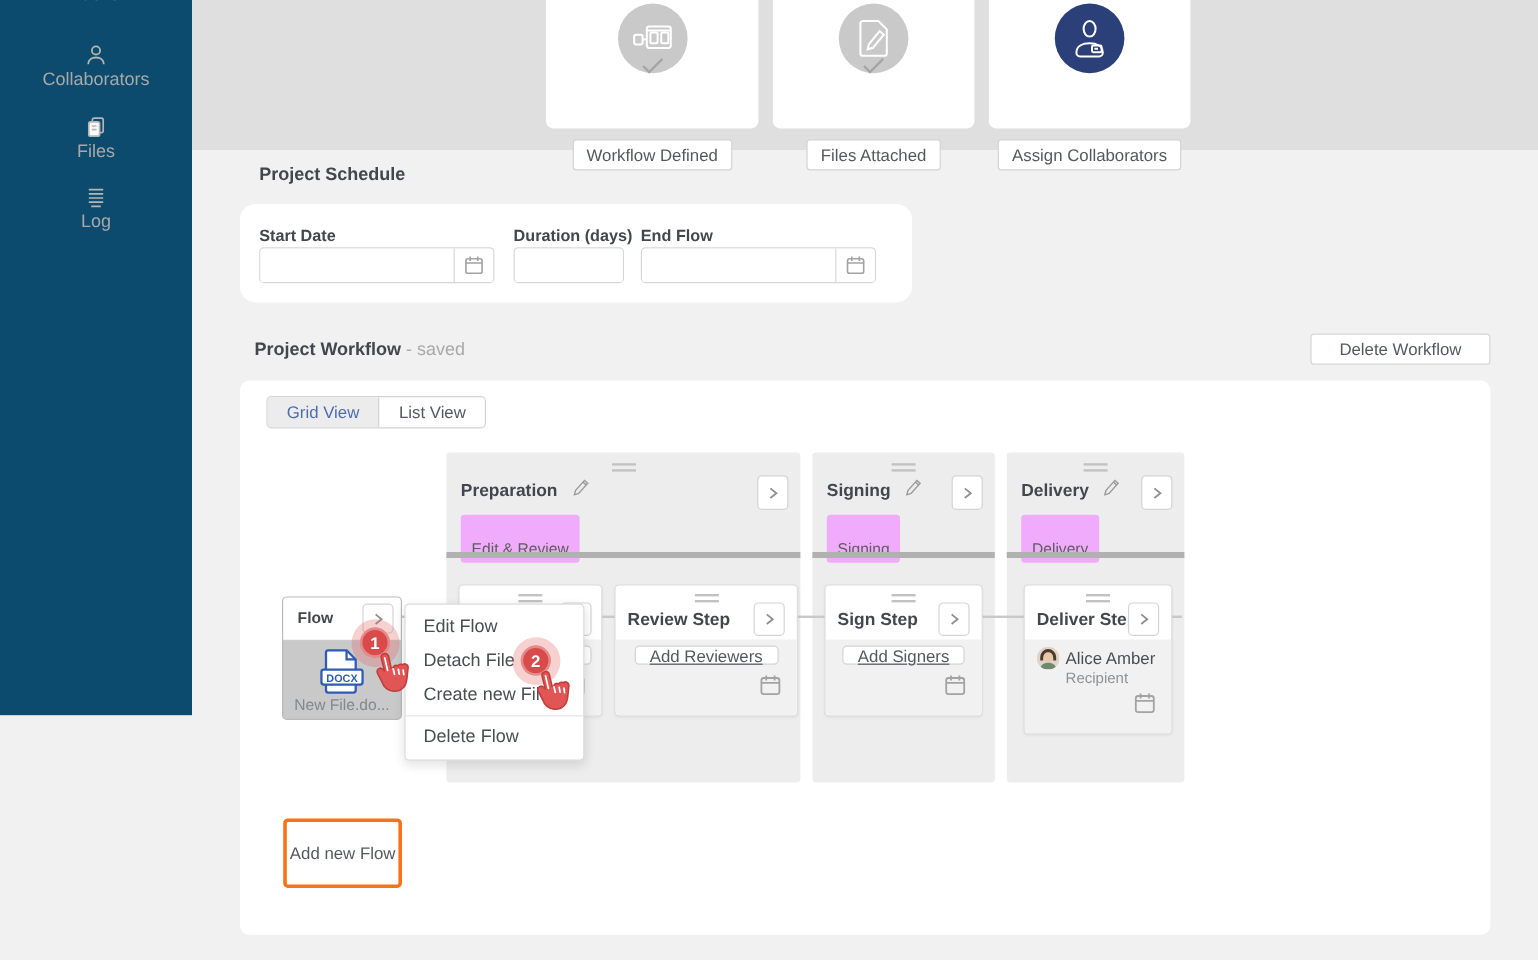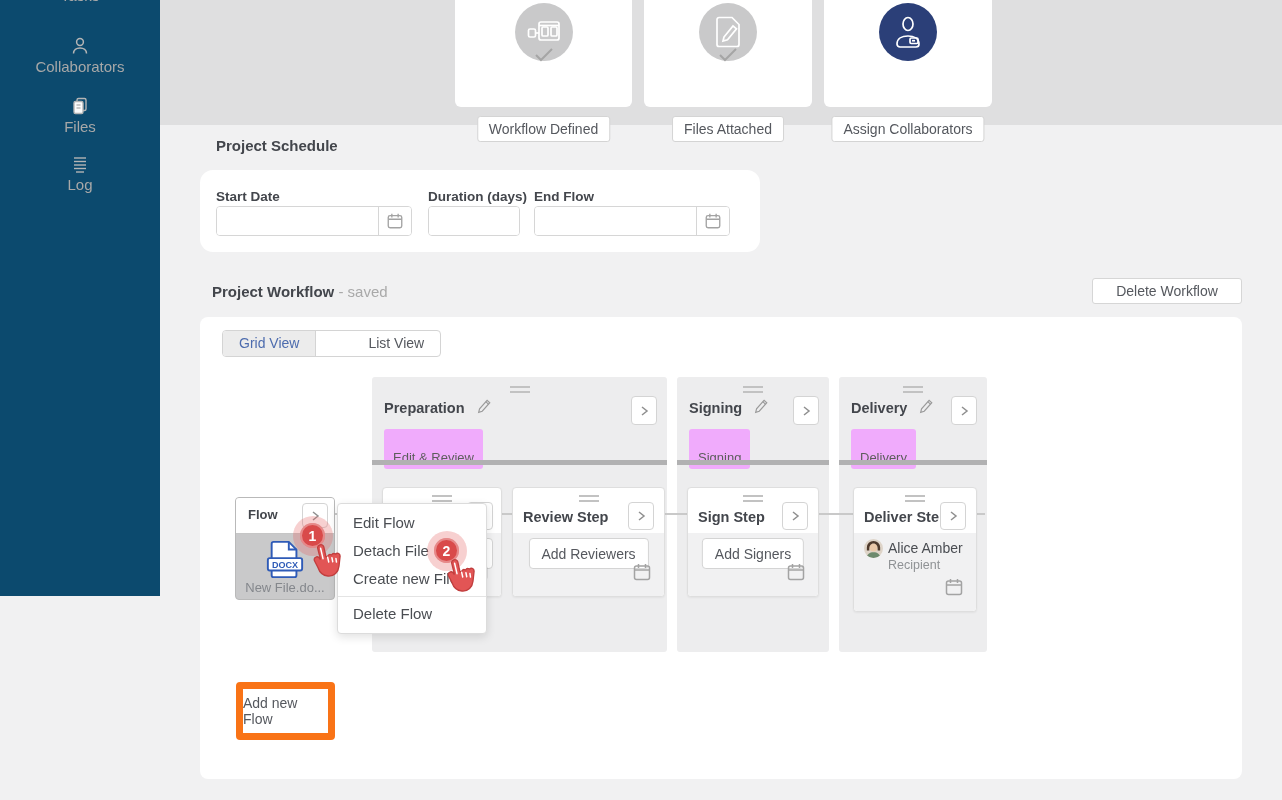--- a/index.html
+++ b/index.html
@@ -58,22 +58,22 @@
     display:flex; align-items:center; justify-content:center; cursor:pointer; }
   .tag { position:absolute; left:12px; top:52px; background:#f0abfc; color:#5d5d5d; font-size:13px;
     padding:21px 9px 4px; border-radius:3px; white-space:nowrap; }
   .col-bar { position:absolute; left:0; top:83px; width:100%; height:5px; background:#b1b1b2; }
 
   .connector { left:335px; top:513px; width:650px; height:2px; background:#c9c9c9; z-index:2; }
 
   .step-card { top:487px; background:#fff; border:1px solid #dedede; border-radius:4px; z-index:3; box-shadow:0 1px 2px rgba(0,0,0,.05); }
   .step-body { position:absolute; left:0; top:45px; bottom:0; width:100%; background:#f1f1f2; border-radius:0 0 4px 4px; }
   .step-title { position:absolute; left:10px; top:21px; font-size:14.5px; font-weight:bold; color:#43464c; white-space:nowrap; }
-  .step-btn { position:absolute; top:5px; left:50%; transform:translateX(-50%); height:31px; background:#fff; border:1px solid #d4d4d4;
-    border-radius:4px; font-size:14px; color:#55585e; padding:0 12px; white-space:nowrap; cursor:pointer; font-family:inherit; }
+  .step-btn { position:absolute; top:5px; left:50%; transform:translateX(-50%); height:16px; background:#fff; border:1px solid #d4d4d4;
+    border-radius:4px; font-size:14px; color:#55585e; padding:0 12px; white-space:nowrap; cursor:pointer; font-family:inherit;text-decoration:underline; }
   .step-cal { position:absolute; right:12px; bottom:10px; }
 
   
   .flow-card { left:235px; top:497px; width:100px; height:103px; border:1px solid #b9b9b9; border-radius:4px; z-index:3; background:#c9c9ca; }
   .flow-head { position:relative; height:36px; background:#fff; border-bottom:1px solid #c6c6c6; border-radius:3px 3px 0 0; }
   .flow-title { position:absolute; left:12px; top:9px; font-size:13px; font-weight:bold; color:#43464c; }
   .flow-file { position:absolute; left:0; bottom:4px; width:100%; text-align:center; font-size:13px; color:#84878c; }
   .flow-doc { position:absolute; left:50%; transform:translateX(-50%); top:42px; }
 
   
@@ -82,21 +82,21 @@
   .ctx-item { height:28px; line-height:28px; padding-left:15px; font-size:15px; color:#4a4d52; cursor:pointer; white-space:nowrap; }
   .ctx-sep { border-top:1px solid #e4e4e4; margin:3px 0; }
 
   
   .halo { width:40px; height:40px; border-radius:50%; background:rgba(228,100,100,.30); z-index:6; }
   .nbadge { width:25px; height:25px; border-radius:50%; background:#d94a4a; color:#fff; font-size:14px; font-weight:bold;
     display:flex; align-items:center; justify-content:center; z-index:7; box-shadow:0 0 0 2px rgba(255,255,255,.35) inset; }
   .hand { z-index:8; }
 
   
-  .add-flow { left:236px; top:682px; width:99px; height:58px; background:#fff; border:7px solid #f97316; border-radius:4px;
+  .add-flow { left:236px; top:682px; width:99px; height:58px; background:#fff; border:3px solid #f97316; border-radius:4px;
     z-index:3; display:flex; align-items:center; justify-content:center; font-size:14px; color:#55585e; cursor:pointer; }
 </style>
 </head>
 <body>
 
 <div class="abs sidebar">
   <div class="side-item" style="top:-13px;">
     <span>Tasks</span>
   </div>
   <div class="side-item" style="top:36px;">
@@ -217,21 +217,21 @@
 </div>
 
 <div class="abs sec-title" style="left:212px; top:283px;">
   <span>Project Workflow</span>
   <span class="muted">- saved</span>
 </div>
 <button class="abs btn" style="left:1092px; top:278px; width:150px; height:26px;">Delete Workflow</button>
 
 <div class="abs panel" style="left:200px; top:317px; width:1042px; height:462px;"></div>
 
-<div class="abs tabs" style="left:222px; top:330px;gap:36px;">
+<div class="abs tabs" style="left:222px; top:330px;">
   <div class="tab active">Grid View</div>
   <div class="tab">List View</div>
 </div>
 
 <div class="abs wf-col" style="left:372px; width:295px;">
   <div class="drag-handle" style="top:9px;">
       <i></i>
       <i></i>
     </div>
   <div class="col-title">

